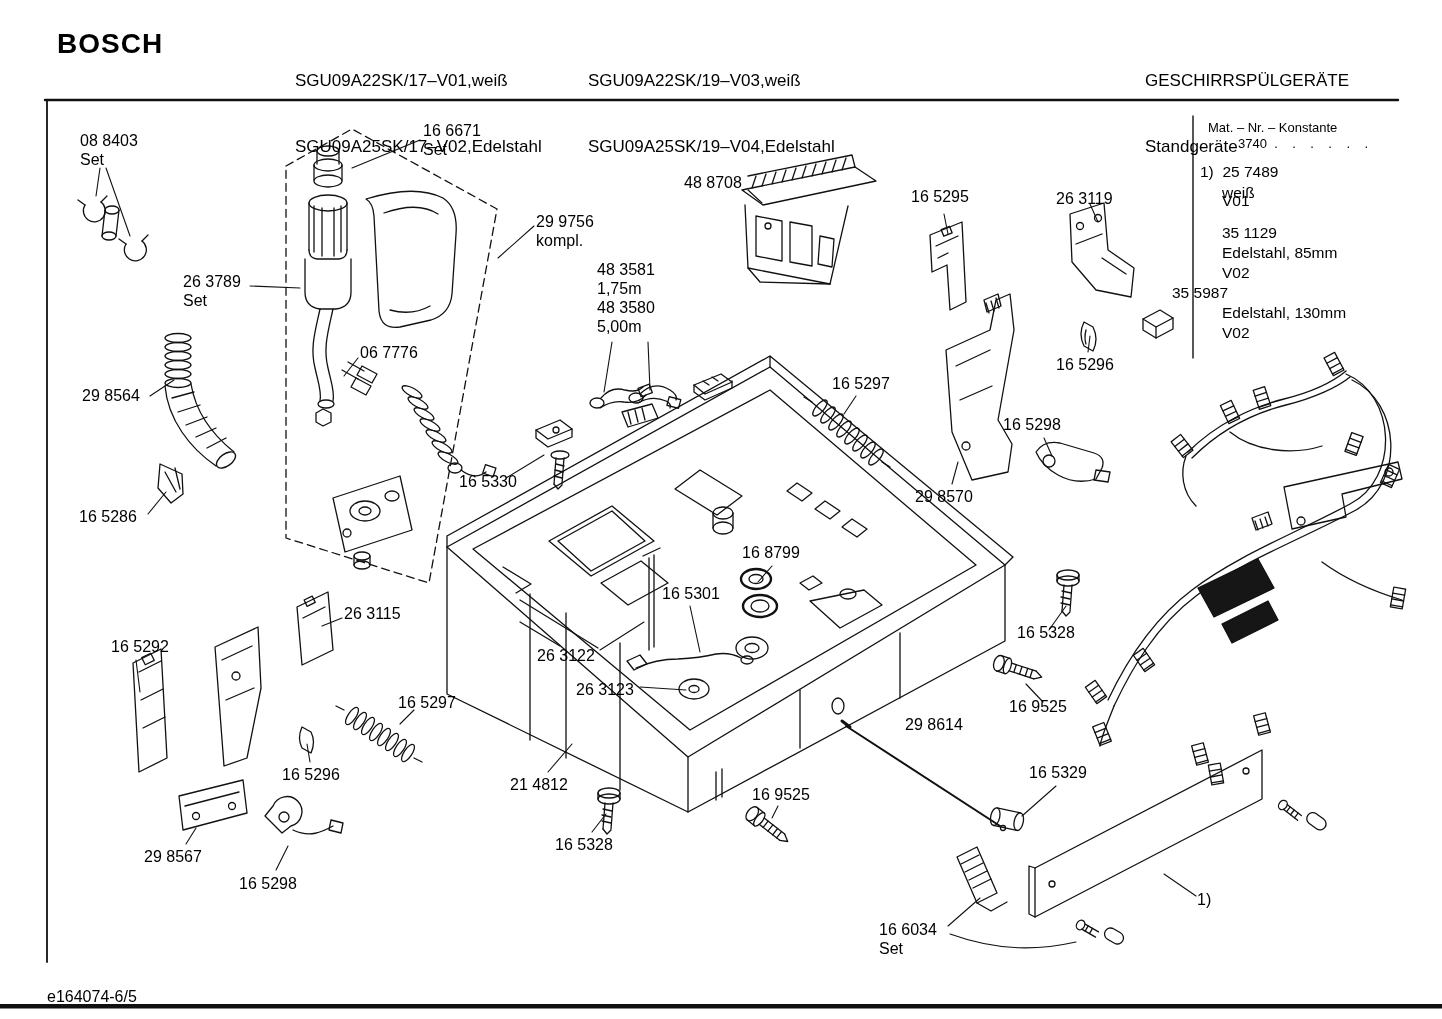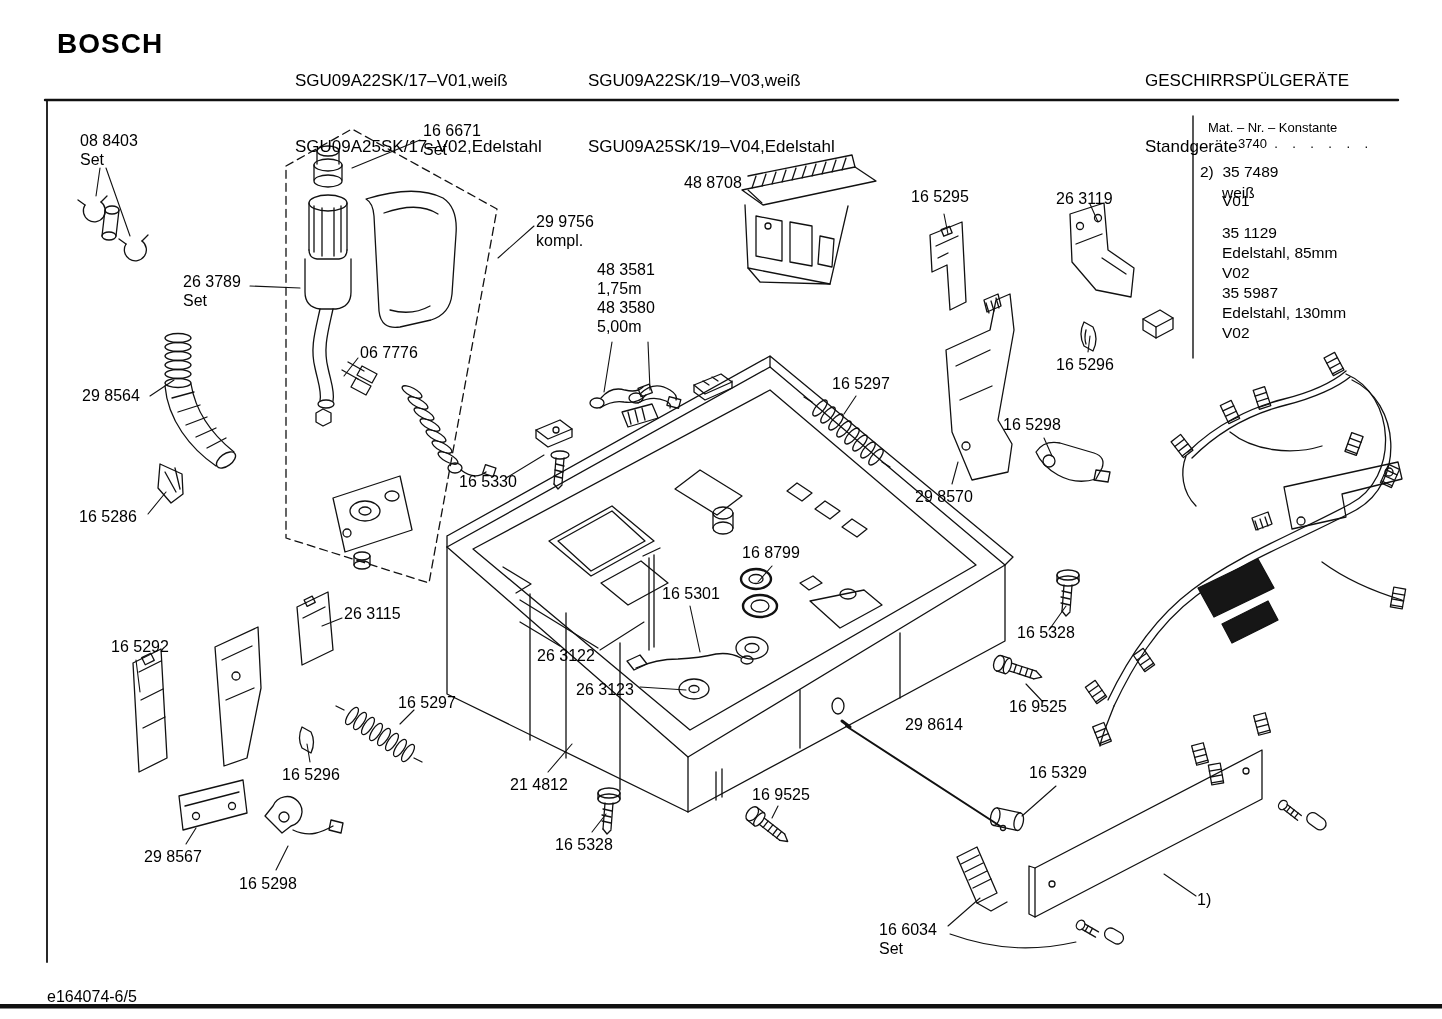--- a/index.html
+++ b/index.html
@@ -457,27 +457,27 @@
   <span class="blk">SGU09A22SK/19–V03,weiß</span>
   <span class="blk">SGU09A25SK/19–V04,Edelstahl</span>
 </div>
 <div class="abs hdr" style="left:1145px;top:26px">
   <span class="blk">GESCHIRRSPÜLGERÄTE</span>
   <span class="blk">Standgeräte</span>
 </div>
 
 <div class="abs infotitle" style="left:1208px;top:120px">Mat. – Nr. – Konstante</div>
 <div class="abs infotitle" style="left:1238px;top:136px">3740  .    .    .    .    .    .</div>
-<div class="abs infoline" style="left:1200px;top:163px">2)  35 7489</div>
+<div class="abs infoline" style="left:1200px;top:163px">1)  25 7489</div>
 <div class="abs infoline" style="left:1222px;top:184px">weiß</div>
 <div class="abs infoline" style="left:1222px;top:192px">V01</div>
 <div class="abs infoline" style="left:1222px;top:224px">35 1129</div>
 <div class="abs infoline" style="left:1222px;top:244px">Edelstahl, 85mm</div>
 <div class="abs infoline" style="left:1222px;top:264px">V02</div>
-<div class="abs infoline" style="left:1222px;top:284px">35 5987</div>
+<div class="abs infoline" style="left:1172px;top:284px">35 5987</div>
 <div class="abs infoline" style="left:1222px;top:304px">Edelstahl, 130mm</div>
 <div class="abs infoline" style="left:1222px;top:324px">V02</div>
 
 <div class="lbl" style="left:80px;top:131px"><span>08 8403</span><span>Set</span></div>
 <div class="lbl" style="left:423px;top:121px"><span>16 6671</span><span>Set</span></div>
 <div class="lbl" style="left:536px;top:212px"><span>29 9756</span><span>kompl.</span></div>
 <div class="lbl" style="left:183px;top:272px"><span>26 3789</span><span>Set</span></div>
 <div class="lbl" style="left:360px;top:343px"><span>06 7776</span></div>
 <div class="lbl" style="left:82px;top:386px"><span>29 8564</span></div>
 <div class="lbl" style="left:79px;top:507px"><span>16 5286</span></div>

